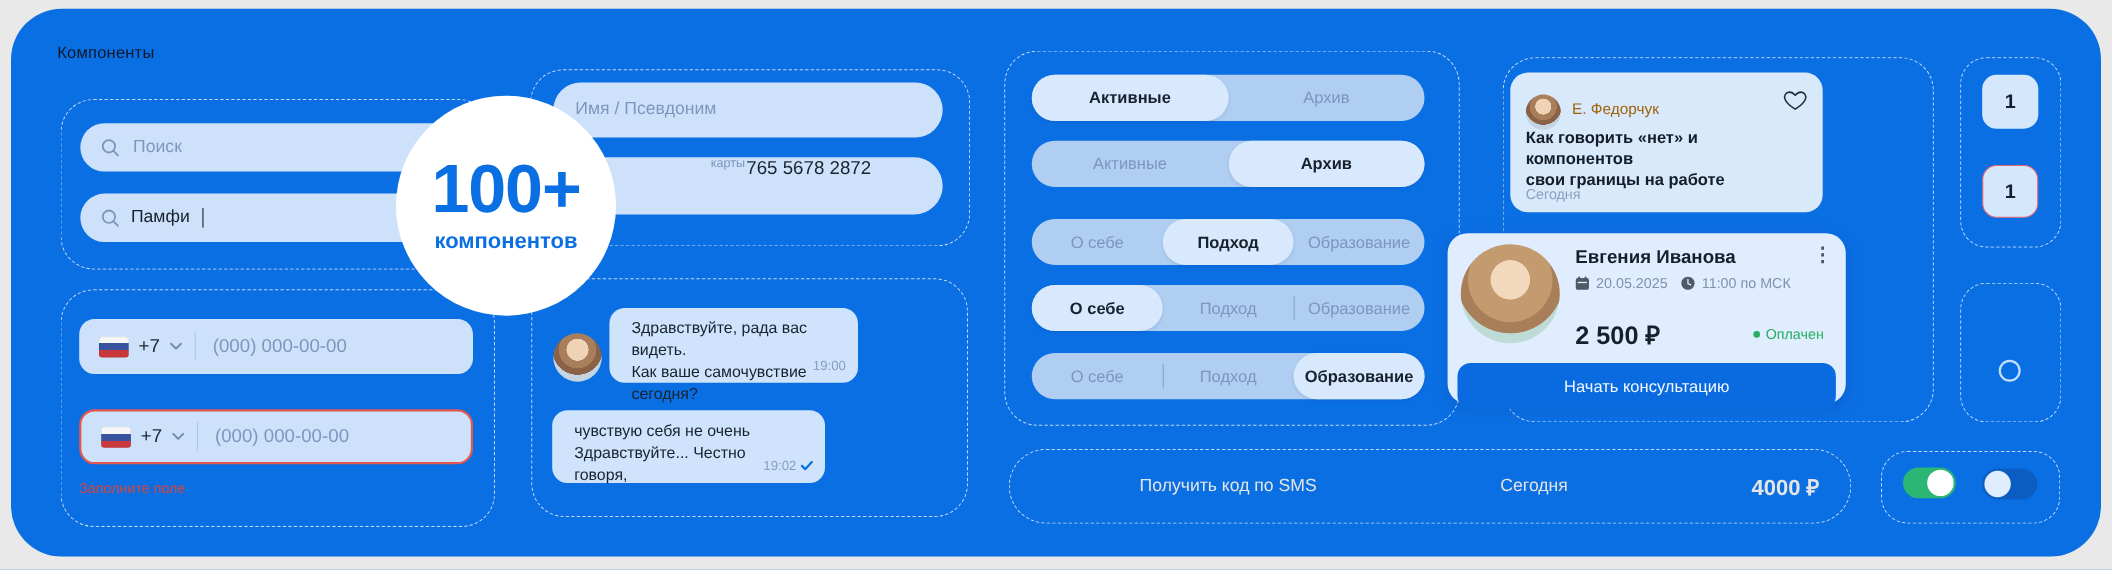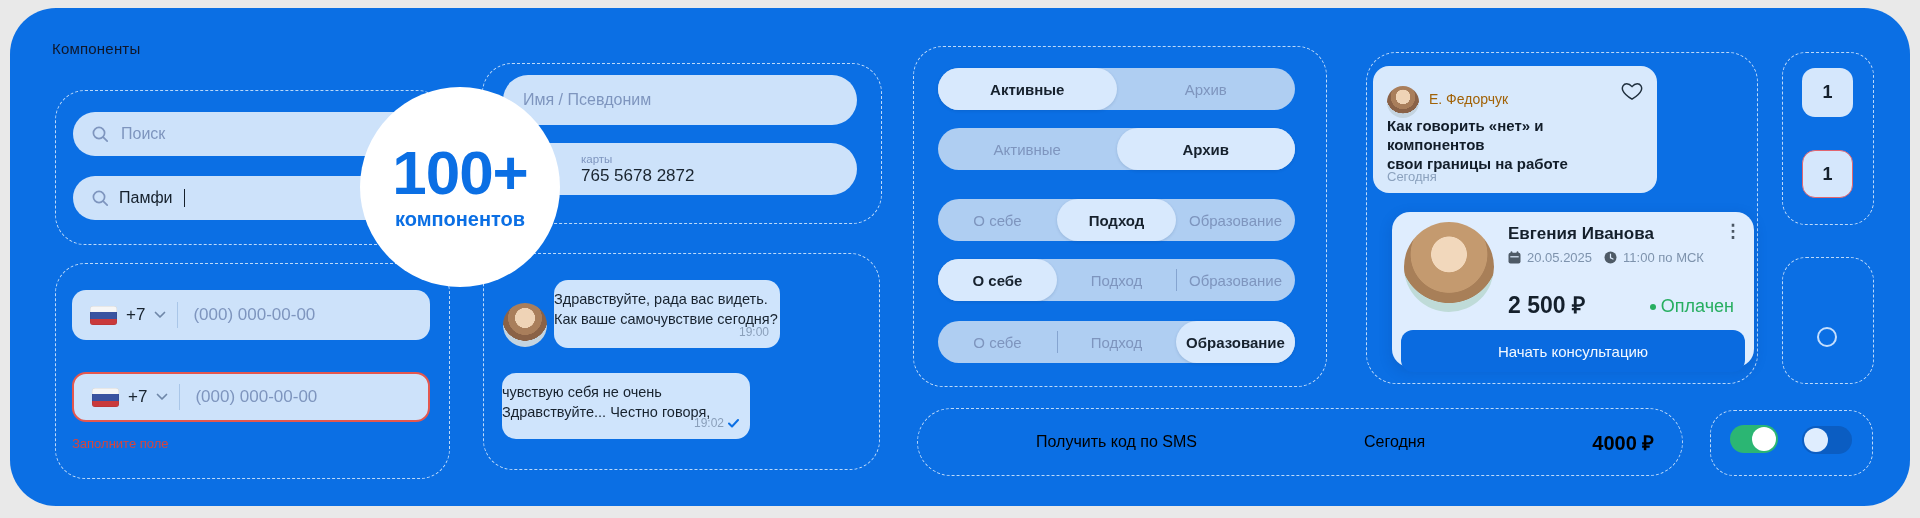--- a/index.html
+++ b/index.html
@@ -46,78 +46,78 @@
   .code{font-size:17px;color:#19242F}
   .vline{width:1px;height:26px;background:#A9C6E8;margin:0 4px 0 2px;flex:none}
   .phone input{flex:1;background:transparent;border:none;outline:none;font-size:17px;color:#19242F;font-family:inherit;min-width:0}
   .phone input::placeholder{color:#7E95BE;opacity:1}
   .err-text{position:absolute;font-size:13px;color:#D7453C}
 
   
   .pill-input{border-radius:26px;padding:4px 20px;box-sizing:border-box}
   .card-field{
     position:absolute;background:#CDE2FA;border-radius:26px;box-sizing:border-box;
-    display:flex;flex-direction:column;justify-content:center;padding-left:78px;gap:1px;
+    display:flex;flex-direction:row;justify-content:center;padding-left:78px;gap:1px;
   }
   .card-label{font-size:11.5px;color:#7E95BE}
   .card-value{font-size:17px;color:#19242F}
 
   
   .avatar{border-radius:50%;overflow:hidden;flex:none;
     background:
       radial-gradient(circle at 50% 34%, #EFD3B6 0 27%, #A97E5B 28% 46%, #8A6247 47% 62%, #C4D4E0 63%);
   }
-  .bubble{position:absolute;background:#CFE4FC;border-radius:14px;padding:9px 0;box-sizing:border-box;color:#17222E;font-size:14.5px;line-height:20px}
+  .bubble{position:absolute;background:#CFE4FC;border-radius:14px;padding:9px 20px;box-sizing:border-box;color:#17222E;font-size:14.5px;line-height:20px}
   .bubble .time{position:absolute;right:11px;bottom:6px;font-size:12px;color:#8A9FBA;display:flex;align-items:center;gap:4px}
 
   
   .seg{
     position:absolute;left:928px;width:357px;height:42px;background:#AFCEF2;border-radius:21px;
   }
   .seg-pill{position:absolute;top:0;height:42px;background:#D8E9FD;border-radius:21px;box-shadow:0 1px 3px rgba(16,48,96,.15)}
   .seg-opts{position:absolute;inset:0;display:flex}
   .seg-opt{flex:1;display:flex;align-items:center;justify-content:center;font-size:15px;color:#7E95BE;position:relative;z-index:1;cursor:default}
   .seg-opt.on{color:#16212D;font-weight:700}
   .seg-div{position:absolute;top:10px;width:1px;height:22px;background:rgba(99,130,180,.55);z-index:1}
 
   
   .card1{position:absolute;left:1363px;top:58px;width:284px;height:127px;background:#D8E9FC;border-radius:16px}
   .card1 .name{position:absolute;left:56px;top:25px;font-size:14px;color:#a16207}
   .card1 .ttl{position:absolute;left:14px;top:50px;width:258px;font-size:15px;font-weight:600;color:#121D29;line-height:19px}
   .card1 .date{position:absolute;left:14px;top:103px;font-size:13px;color:#8BA1BD}
   .heart{position:absolute;right:14px;top:15px}
 
-  .card2{position:absolute;left:1382px;top:204px;width:362px;height:155px;background:#DFEDFE;border-radius:18px;box-shadow:0 4px 14px rgba(6,46,110,.18)}
+  .card2{position:absolute;left:1306px;top:204px;width:362px;height:155px;background:#DFEDFE;border-radius:18px;box-shadow:0 4px 14px rgba(6,46,110,.18)}
   .card2 .big-avatar{position:absolute;left:12px;top:10px;width:90px;height:90px;border-radius:50%;
     background:
       radial-gradient(circle at 50% 36%, #F2D8BC 0 24%, #C49A6F 25% 52%, #A87F58 53% 66%, #BFDBD8 67%);
   }
   .card2 .name{position:absolute;left:116px;top:12px;font-size:17px;font-weight:700;color:#15202C}
   .card2 .meta{position:absolute;left:116px;top:38px;display:flex;align-items:center;gap:6px;font-size:13px;color:#7E93AD}
   .card2 .price{position:absolute;left:116px;top:76px;font-size:23px;font-weight:700;color:#15202C}
-  .card2 .paid{position:absolute;right:20px;top:84px;font-size:18px;color:#27AE60;display:flex;align-items:center;gap:5px}
+  .card2 .paid{position:absolute;right:20px;top:84px;font-size:13px;color:#27AE60;display:flex;align-items:center;gap:5px}
   .dot{width:6px;height:6px;border-radius:50%;background:#27AE60}
   .kebab{position:absolute;right:12px;top:8px;color:#4A5663;font-size:18px;font-weight:700;letter-spacing:0;line-height:22px}
   .cta{
     position:absolute;left:9px;top:118px;width:344px;height:42px;background:#0A6BE0;border:none;border-radius:12px;
     color:#F4F9FF;font-size:15px;font-family:inherit;cursor:pointer;
   }
 
   
   .sq{position:absolute;left:1792px;width:51px;height:49px;background:#D5E7FC;border-radius:13px;
       display:flex;align-items:center;justify-content:center;font-size:18px;font-weight:600;color:#15202C;box-sizing:border-box}
   .radio{position:absolute;left:1807px;top:319px;width:20px;height:20px;border-radius:50%;border:2px solid rgba(216,234,255,.9);box-sizing:border-box}
   .toggle{position:absolute;height:28px;border-radius:14px}
   .knob{position:absolute;top:2px;width:24px;height:24px;border-radius:50%;background:#FFFFFF}
 
   
   .bar{
     position:absolute;left:907px;top:400px;width:766px;height:68px;border:1.5px dashed rgba(233,244,255,.8);
     border-radius:34px;box-sizing:border-box;display:flex;align-items:center;justify-content:space-between;
-    padding:0 28px 0 118px;color:#000000;
+    padding:0 28px 0 118px;color:#e5e5e5;
   }
   .bar .lbl{font-size:16px;cursor:pointer}
   .bar .total{font-size:20px;font-weight:600}
 
   
   .circle100{
     position:absolute;left:350px;top:79px;width:200px;height:200px;border-radius:50%;background:#FFFFFF;
     display:flex;flex-direction:column;align-items:center;justify-content:center;z-index:5;
   }
   .circle100 .big{font-size:62px;font-weight:700;color:#0B6FE4;line-height:58px;letter-spacing:-1px}

